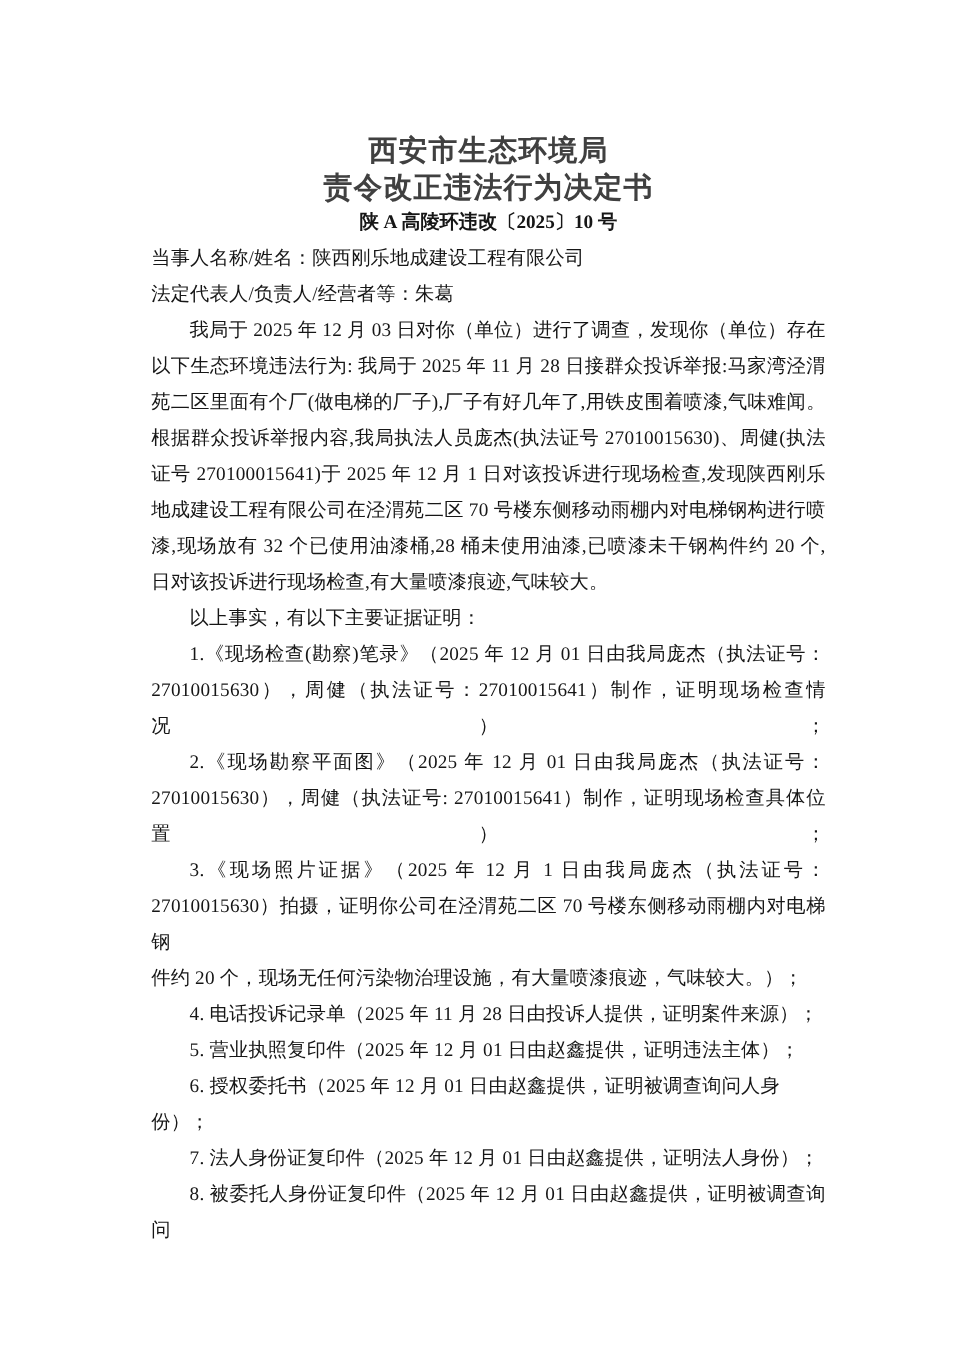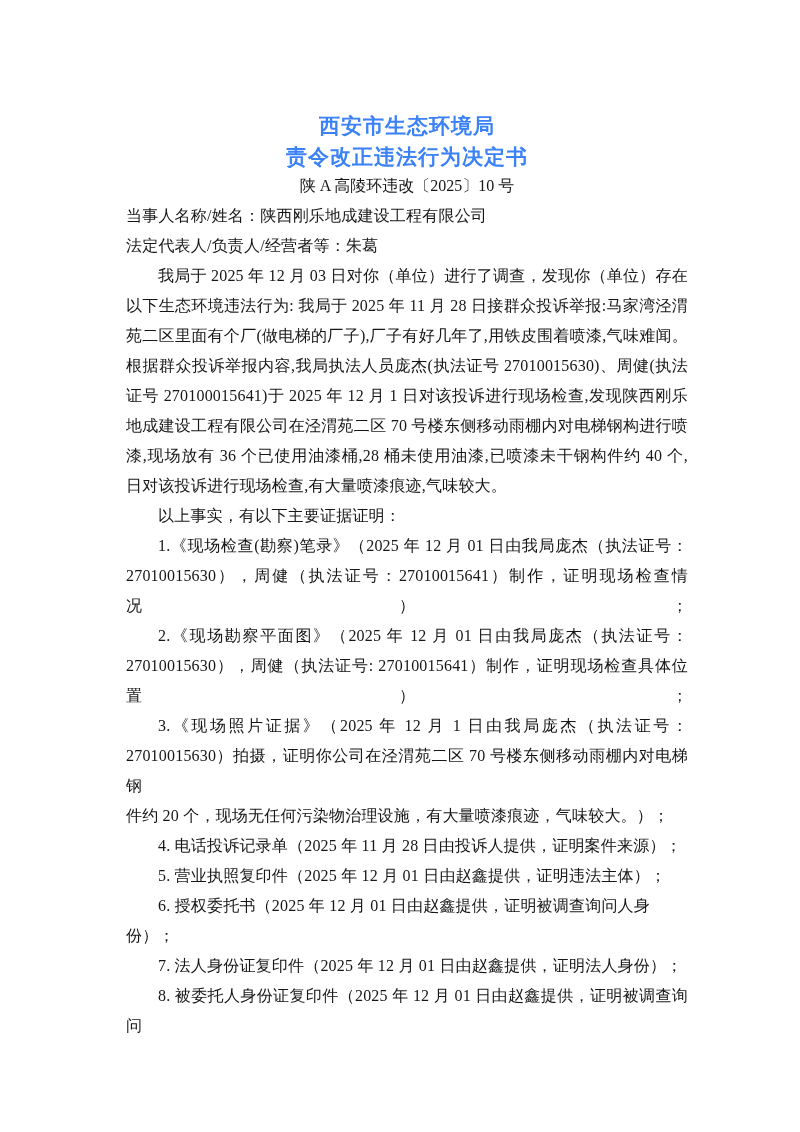--- a/index.html
+++ b/index.html
@@ -22,29 +22,29 @@
     top: 0;
     width: 562px;
   }
   .doc-header {
     padding-top: 110px;
     text-align: center;
   }
   .title {
     font-family: "Liberation Sans", "DejaVu Sans", sans-serif;
     font-weight: 700;
-    font-size: 21px;
+    font-size: 24px;
     line-height: 31px;
     letter-spacing: 1px;
-    color: #3b82f6;
+    color: #404040;
   }
   .docno {
     font-size: 16px;
     line-height: 27px;
-    font-weight: 400;
+    font-weight: 700;
     color: #161616;
   }
   .doc-body {
     margin-top: 2px;
     font-size: 16px;
     color: #161616;
     font-weight: 500;
   }
   .line {
     line-height: 30px;
@@ -72,21 +72,21 @@
     </div>
     <div class="doc-body" id="body-lines">
         <div class="line">当事人名称/姓名：陕西刚乐地成建设工程有限公司</div>
         <div class="line">法定代表人/负责人/经营者等：朱葛</div>
         <div class="line indent justify">我局于 2025 年 12 月 03 日对你（单位）进行了调查，发现你（单位）存在</div>
         <div class="line justify">以下生态环境违法行为: 我局于 2025 年 11 月 28 日接群众投诉举报:马家湾泾渭</div>
         <div class="line justify">苑二区里面有个厂(做电梯的厂子),厂子有好几年了,用铁皮围着喷漆,气味难闻。</div>
         <div class="line justify">根据群众投诉举报内容,我局执法人员庞杰(执法证号 27010015630)、周健(执法</div>
         <div class="line justify">证号 270100015641)于 2025 年 12 月 1 日对该投诉进行现场检查,发现陕西刚乐</div>
         <div class="line justify">地成建设工程有限公司在泾渭苑二区 70 号楼东侧移动雨棚内对电梯钢构进行喷</div>
-        <div class="line justify">漆,现场放有 36 个已使用油漆桶,28 桶未使用油漆,已喷漆未干钢构件约 40 个,</div>
+        <div class="line justify">漆,现场放有 32 个已使用油漆桶,28 桶未使用油漆,已喷漆未干钢构件约 20 个,</div>
         <div class="line">日对该投诉进行现场检查,有大量喷漆痕迹,气味较大。</div>
         <div class="line indent">以上事实，有以下主要证据证明：</div>
         <div class="line indent justify">1.《现场检查(勘察)笔录》（2025 年 12 月 01 日由我局庞杰（执法证号：</div>
         <div class="line justify">27010015630），周健（执法证号：27010015641）制作，证明现场检查情况）；</div>
         <div class="line indent justify">2.《现场勘察平面图》（2025 年 12 月 01 日由我局庞杰（执法证号：</div>
         <div class="line justify">27010015630），周健（执法证号: 27010015641）制作，证明现场检查具体位置）；</div>
         <div class="line indent justify">3.《现场照片证据》（2025 年 12 月 1 日由我局庞杰（执法证号：</div>
         <div class="line justify">27010015630）拍摄，证明你公司在泾渭苑二区 70 号楼东侧移动雨棚内对电梯钢</div>
         <div class="line">件约 20 个，现场无任何污染物治理设施，有大量喷漆痕迹，气味较大。）；</div>
         <div class="line indent">4. 电话投诉记录单（2025 年 11 月 28 日由投诉人提供，证明案件来源）；</div>

